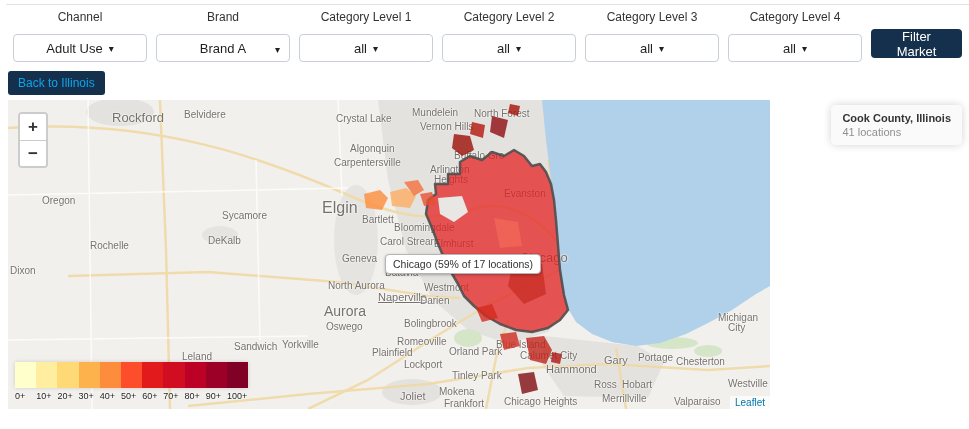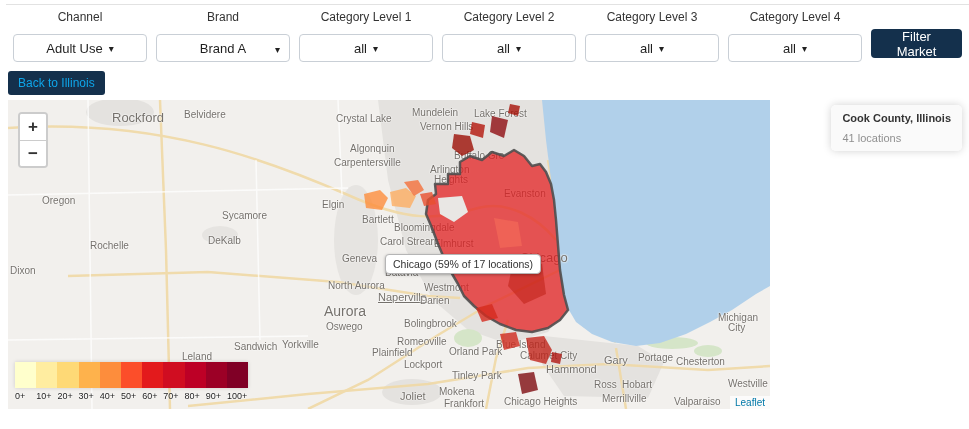--- a/index.html
+++ b/index.html
@@ -56,21 +56,21 @@
   .legend-labels { display:flex; margin-top:3px; }
   .legend-label { width:21.2px; font-size:9px; color:#222; text-shadow:0 0 2px #fff, 0 0 2px #fff; }
 
   .attribution { position:absolute; right:0; bottom:0; z-index:6; background:rgba(255,255,255,.75); padding:1px 5px; font-size:10px; }
   .attribution span { color:#0078A8; cursor:pointer; }
 
   
   .info-panel { position:absolute; top:105px; right:7px; background:rgba(250,250,250,.97); border-radius:5px;
                 box-shadow:0 0 8px rgba(0,0,0,.18); padding:7px 11px; z-index:10; }
   .info-title { font-size:11px; font-weight:bold; color:#333; white-space:nowrap; }
-  .info-sub { font-size:11px; color:#909090; margin-top:8px; }
+  .info-sub { font-size:11px; color:#909090; margin-top:2px; }
 </style>
 </head>
 <body>
 
 <div class="top-divider"></div>
 
 <div class="filter-bar">
   <div class="filter-groups">
       <div class="filter-group">
         <div class="filter-label">Channel</div>
@@ -156,29 +156,29 @@
     </g>
 
     <path d="M534,0 L762,0 L762,186 L748,194 L724,210 L702,222 L678,234 L652,243 L628,246 L604,242 L584,234 L568,222 L558,205 L553,185 L550,155 L547,120 L543,80 L538,40 Z" fill="#b1d0ea"></path>
   </svg>
 
   <div class="city-labels">
       <span class="city-label" style="left: 104px; top: 10px; font-size: 13px;">Rockford</span>
       <span class="city-label" style="left: 176px; top: 9px;">Belvidere</span>
       <span class="city-label" style="left: 328px; top: 13px;">Crystal Lake</span>
       <span class="city-label" style="left: 404px; top: 7px;">Mundelein</span>
-      <span class="city-label" style="left: 466px; top: 8px;">Lake Forest</span>
+      <span class="city-label" style="left: 466px; top: 8px;">North Forest</span>
       <span class="city-label" style="left: 412px; top: 21px;">Vernon Hills</span>
       <span class="city-label" style="left: 342px; top: 43px;">Algonquin</span>
       <span class="city-label" style="left: 326px; top: 57px;">Carpentersville</span>
       <span class="city-label" style="left: 446px; top: 50px;">Buffalo Gro</span>
       <span class="city-label" style="left: 422px; top: 64px;">Arlington</span>
       <span class="city-label" style="left: 426px; top: 74px;">Heights</span>
       <span class="city-label" style="left: 496px; top: 88px;">Evanston</span>
-      <span class="city-label" style="left: 314px; top: 99px; font-size: 10px;">Elgin</span>
+      <span class="city-label" style="left: 314px; top: 99px; font-size: 16px;">Elgin</span>
       <span class="city-label" style="left: 354px; top: 108px; margin-top: 6px;">Bartlett</span>
       <span class="city-label" style="left: 386px; top: 122px;">Bloomingdale</span>
       <span class="city-label" style="left: 372px; top: 136px;">Carol Stream</span>
       <span class="city-label" style="left: 426px; top: 138px;">Elmhurst</span>
       <span class="city-label" style="left: 512px; top: 150px; font-size: 13px;">Chicago</span>
       <span class="city-label" style="left: 214px; top: 110px;">Sycamore</span>
       <span class="city-label" style="left: 200px; top: 135px;">DeKalb</span>
       <span class="city-label" style="left: 334px; top: 153px;">Geneva</span>
       <span class="city-label" style="left: 336px; top: 167px; margin-left: 41px;">Batavia</span>
       <span class="city-label" style="left: 34px; top: 95px;">Oregon</span>

